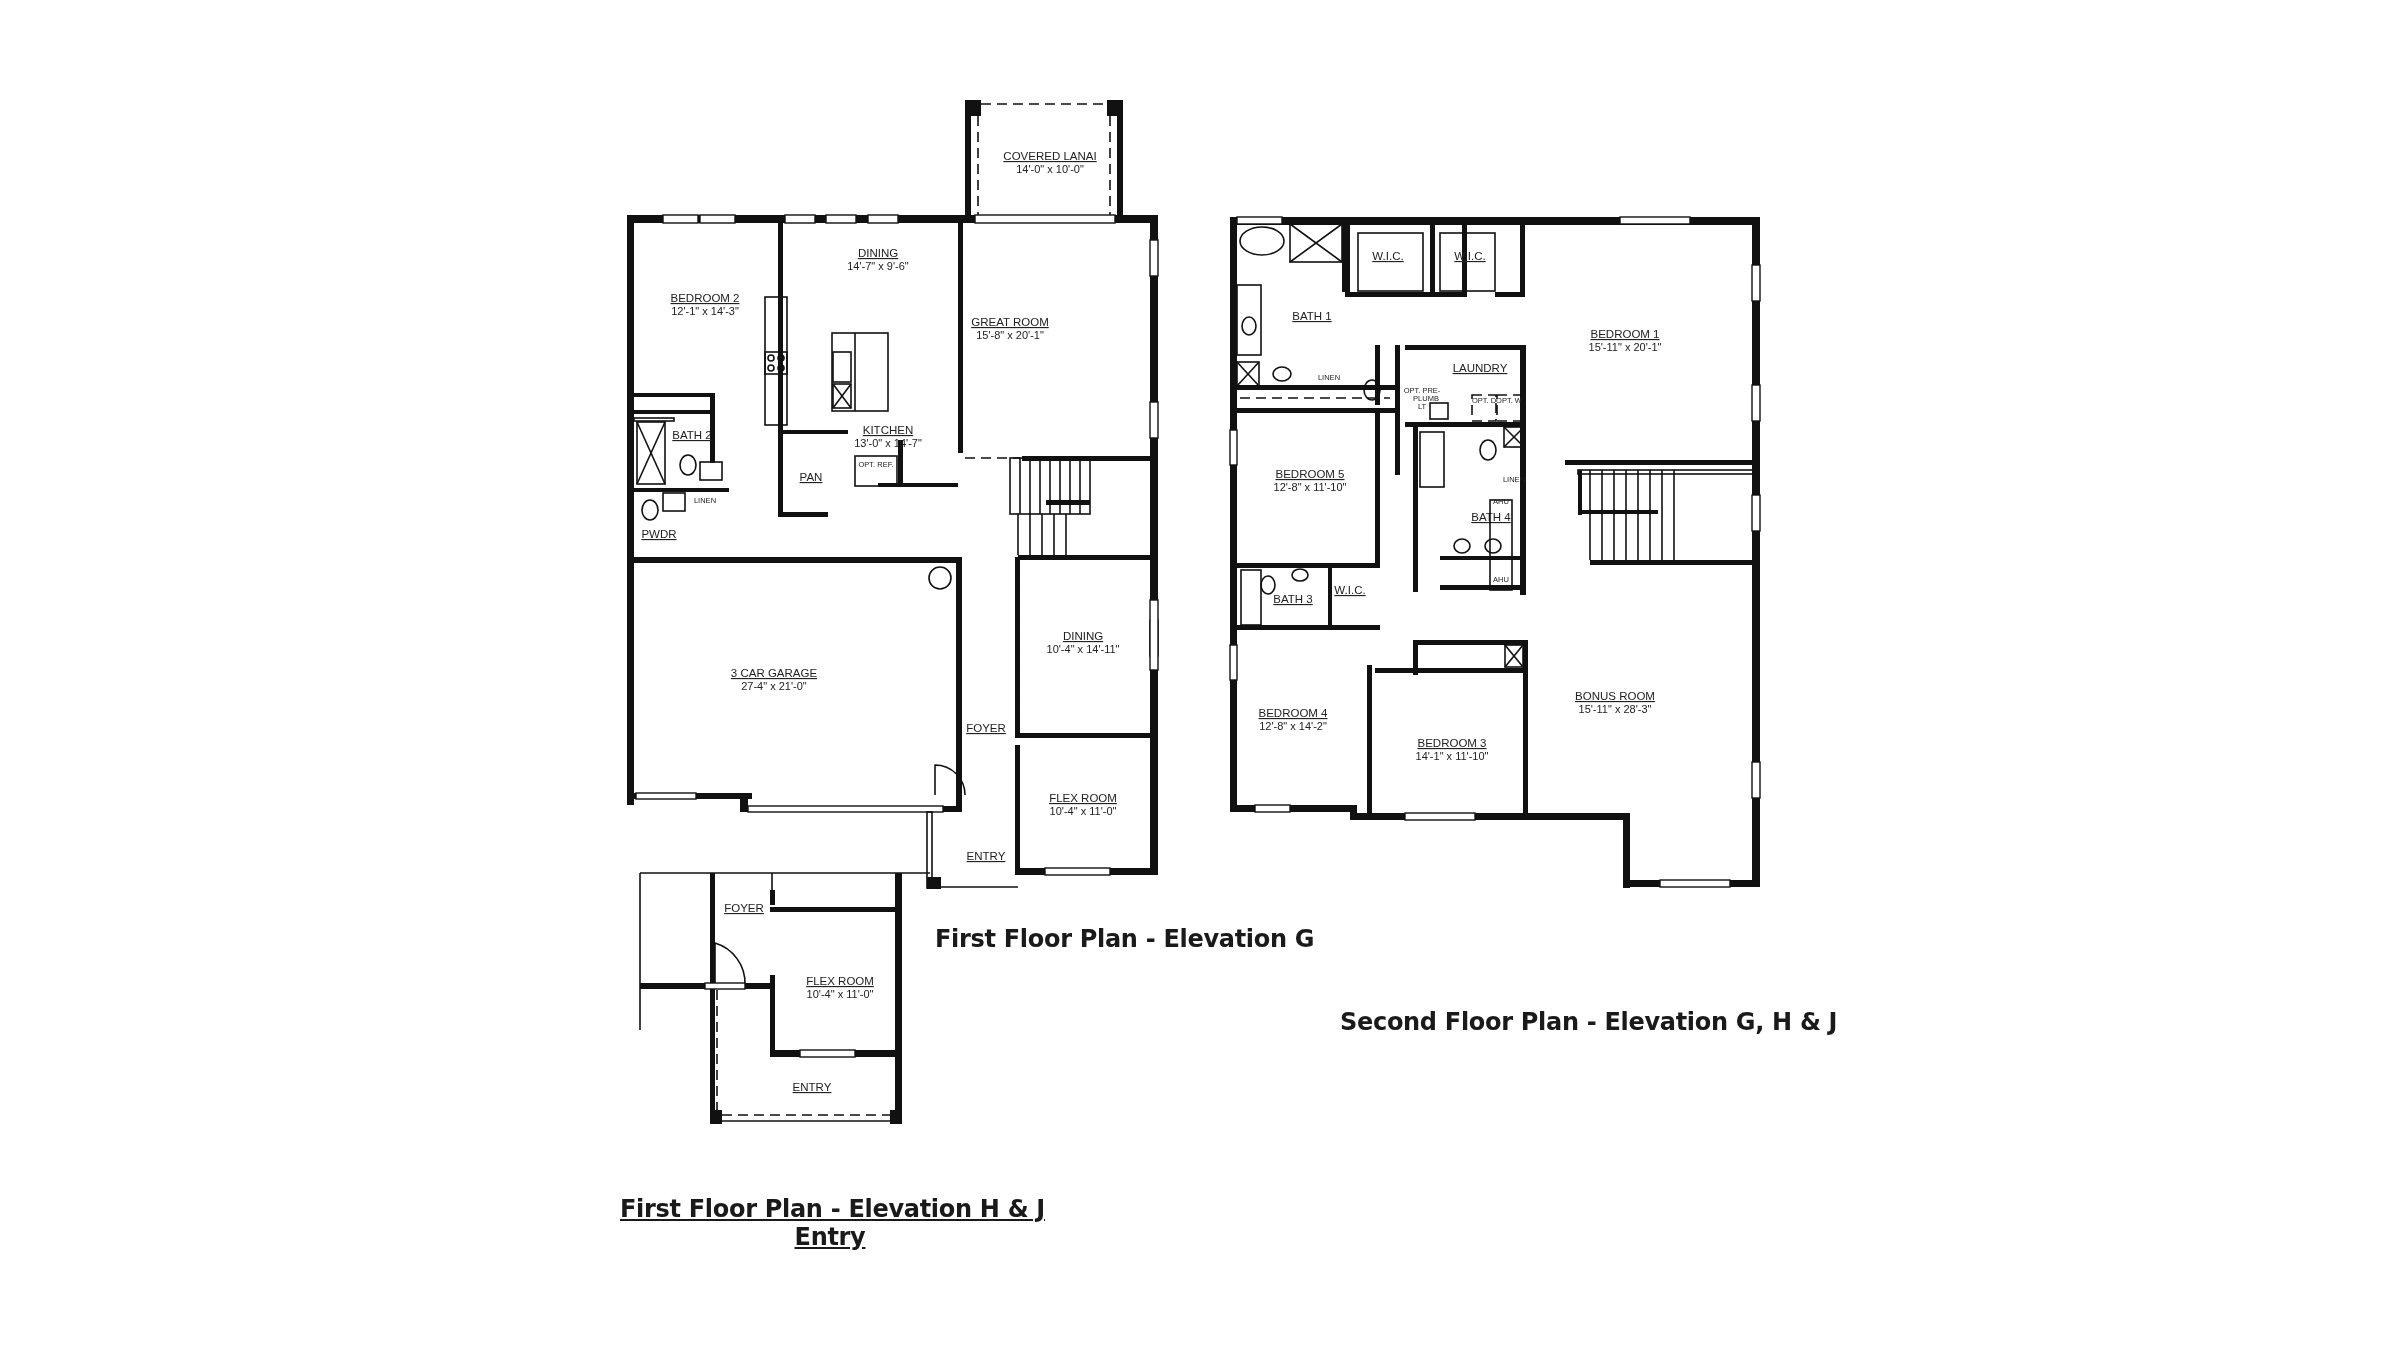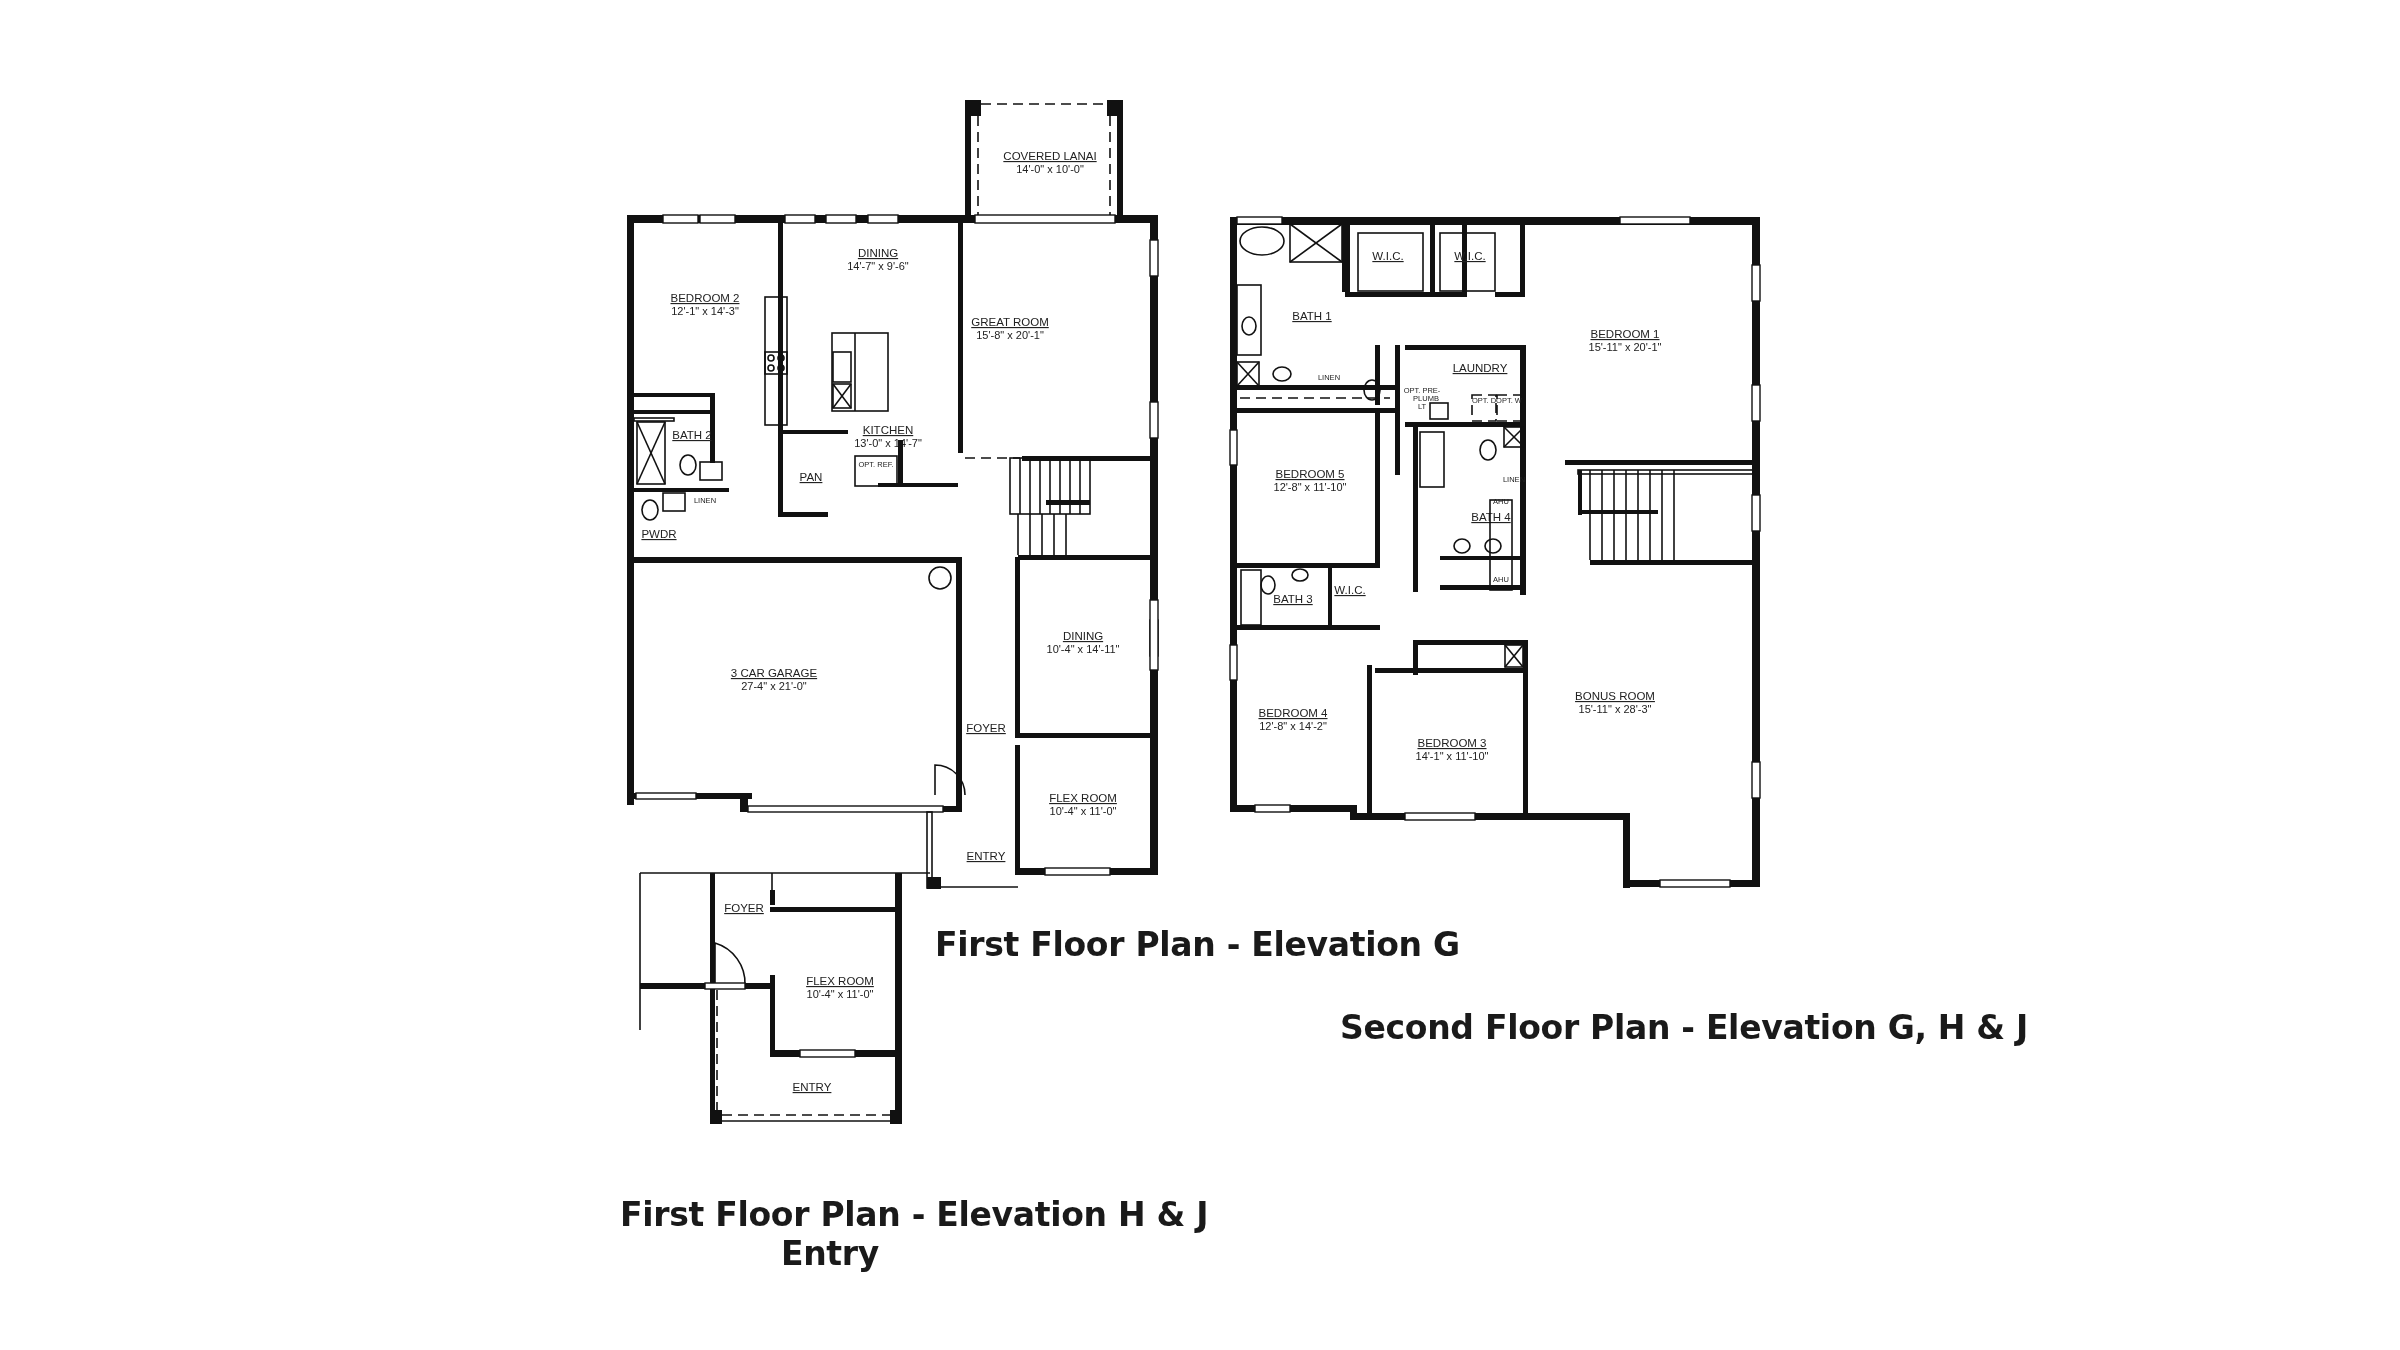--- a/index.html
+++ b/index.html
@@ -6,21 +6,21 @@
   body { width:2400px; height:1350px; position:relative; overflow:hidden; font-family:"Liberation Sans", sans-serif; }
   #plan { position:absolute; left:0; top:0; width:2400px; height:1350px; }
   .wall { fill:#111; }
   .thin { stroke:#111; stroke-width:1.6; fill:none; }
   .dash { stroke:#111; stroke-width:1.6; fill:none; stroke-dasharray:10 6; }
   .win { fill:#fff; stroke:#111; stroke-width:1.4; }
   .door { stroke:#111; stroke-width:1.6; fill:none; }
   .rlabel { font-family:"Liberation Sans", sans-serif; font-size:11.5px; fill:#222; text-anchor:middle; text-decoration:underline; }
   .rdim { font-family:"Liberation Sans", sans-serif; font-size:11px; fill:#222; text-anchor:middle; }
   .small { font-family:"Liberation Sans", sans-serif; font-size:7.5px; fill:#222; text-anchor:middle; }
-  .title { position:absolute; font-family:"DejaVu Sans", sans-serif; font-weight:bold; font-size:33px; color:#1a1a1a; white-space:nowrap; letter-spacing:-0.3px; }
+  .title { position:absolute; font-family:"DejaVu Sans", sans-serif; font-weight:bold; font-size:24px; color:#1a1a1a; white-space:nowrap; letter-spacing:-0.3px; }
   .title.center { text-align:center; }
 </style>
 </head>
 <body>
 
 <svg id="plan" viewBox="0 0 2400 1350" xmlns="http://www.w3.org/2000/svg">
 
   <g>
 
     <g>
@@ -306,16 +306,16 @@
       <line x1="1674" y1="470" x2="1674" y2="560" class="thin"></line>
       <rect x="1590" y="560" width="165" height="5" class="wall"></rect>
     </g>
     <text x="1615" y="700" class="rlabel">BONUS ROOM</text>
     <text x="1615" y="713" class="rdim">15'-11" x 28'-3"</text>
   </g>
 </svg>
 
 <div class="title" style="left:935px; top:925px;">First Floor Plan - Elevation G</div>
 <div class="title" style="left:1340px; top:1008px;">Second Floor Plan - Elevation G, H &amp; J</div>
-<div class="title center" style="left:620px; top:1195px; width:420px;">
+<div class="title center" style="left:620px; top:1195px; width:420px;text-decoration:underline;">
   <div>First Floor Plan - Elevation H &amp; J</div>
   <div>Entry</div>
 </div>
 
 </body></html>

